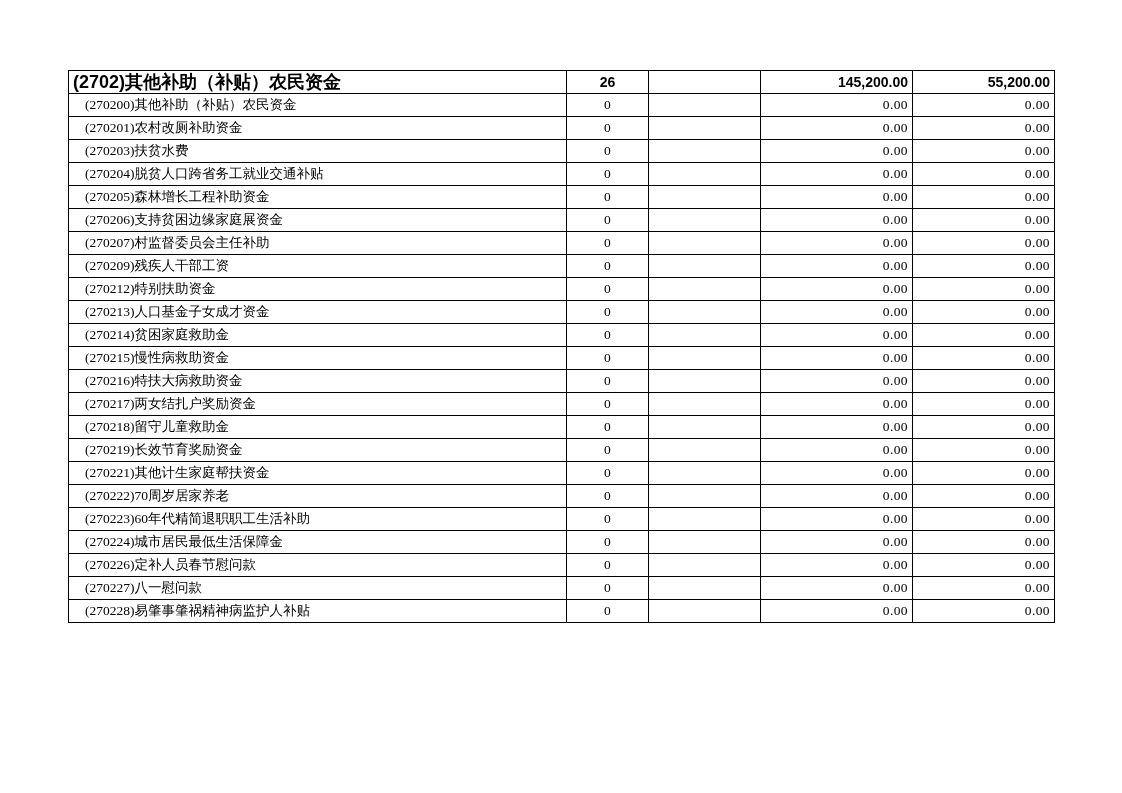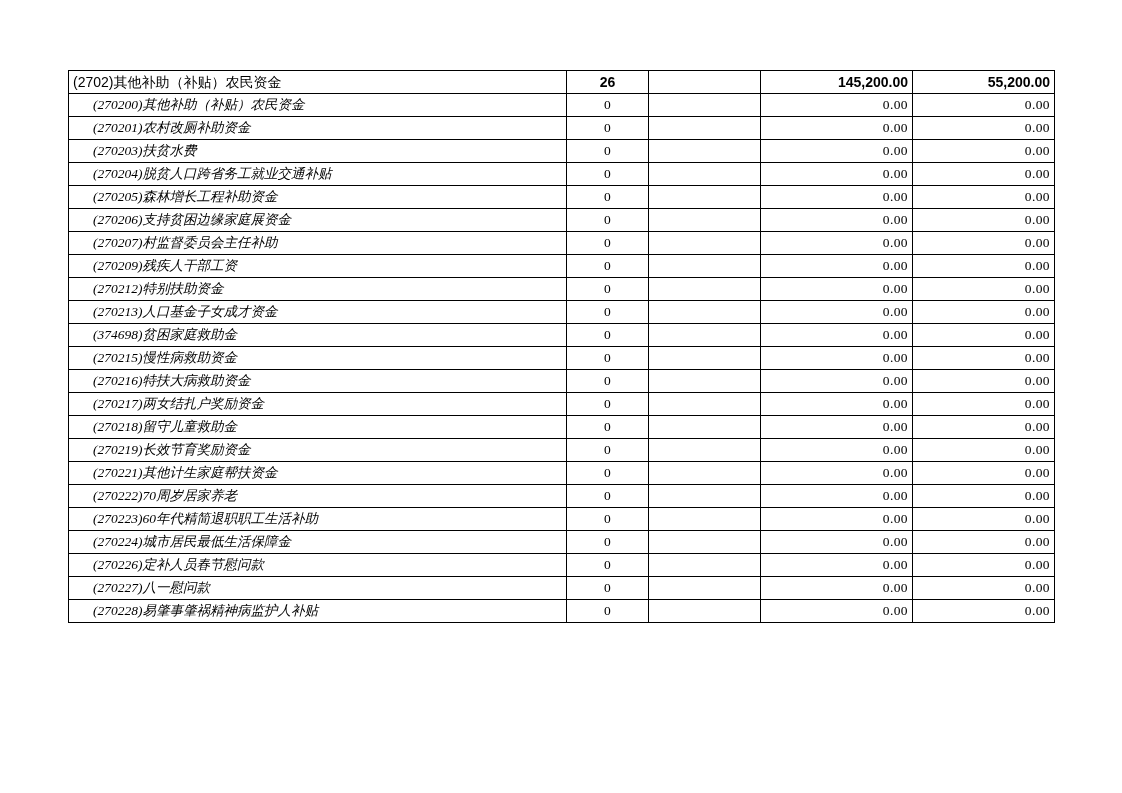--- a/index.html
+++ b/index.html
@@ -51,32 +51,31 @@
   td.qty  { text-align: center; padding-right: 6px; }
   td.gap  { text-align: left; }
   td.amt  { text-align: right; padding-right: 6px; }
 
   tr.header-row td {
     font-weight: bold;
     font-size: 14px;
   }
   tr.header-row td.name {
     font-family: "Liberation Sans", "DejaVu Sans", sans-serif;
-    font-weight: normal;
-    font-size: 14px;
+    font-weight: bold;
+    font-size: 18px;
     margin-left: 12px;
   }
   tr.header-row td.qty,
   tr.header-row td.amt {
     font-family: "Liberation Sans", "DejaVu Sans", sans-serif;
     font-weight: bold;
   }
   tr.item-row td.name {
-    padding-left: 24px;
-    font-style: italic;
+    padding-left: 16px;
   }
   tr.item-row td.amt,
   tr.item-row td.qty {
     font-family: "Liberation Serif", "DejaVu Serif", serif;
     letter-spacing: 0.4px;
   }
 </style>
 </head>
 <body>
 
@@ -162,21 +161,21 @@
             <td class="amt">0.00</td>
           </tr>
           <tr class="item-row">
             <td class="name">(270213)人口基金子女成才资金</td>
             <td class="qty">0</td>
             <td class="gap"></td>
             <td class="amt">0.00</td>
             <td class="amt">0.00</td>
           </tr>
           <tr class="item-row">
-            <td class="name">(374698)贫困家庭救助金</td>
+            <td class="name">(270214)贫困家庭救助金</td>
             <td class="qty">0</td>
             <td class="gap"></td>
             <td class="amt">0.00</td>
             <td class="amt">0.00</td>
           </tr>
           <tr class="item-row">
             <td class="name">(270215)慢性病救助资金</td>
             <td class="qty">0</td>
             <td class="gap"></td>
             <td class="amt">0.00</td>

